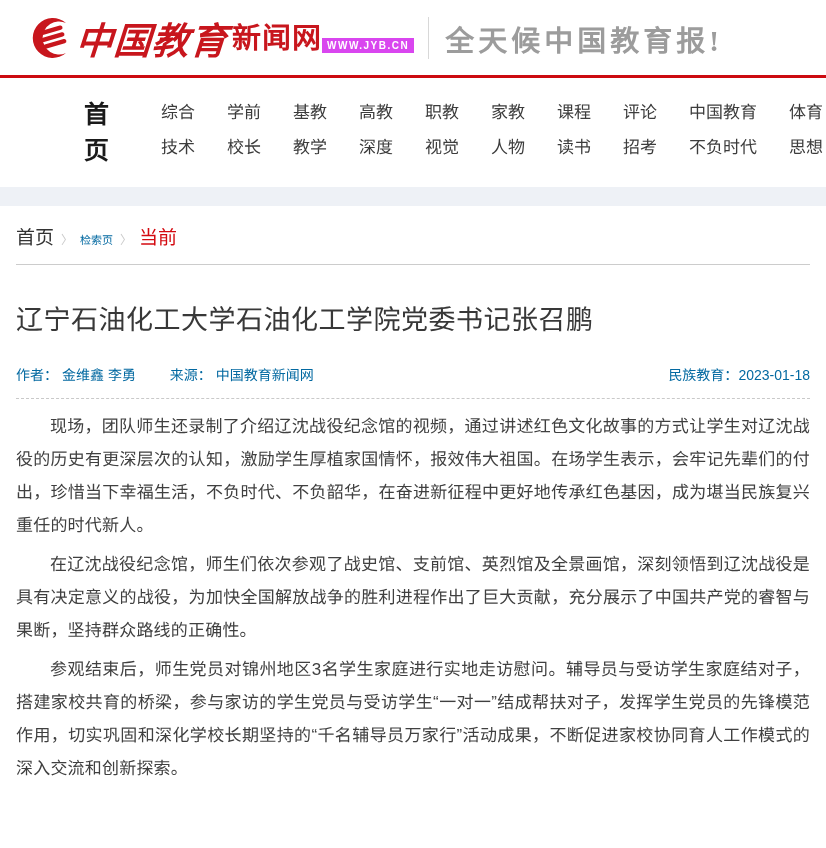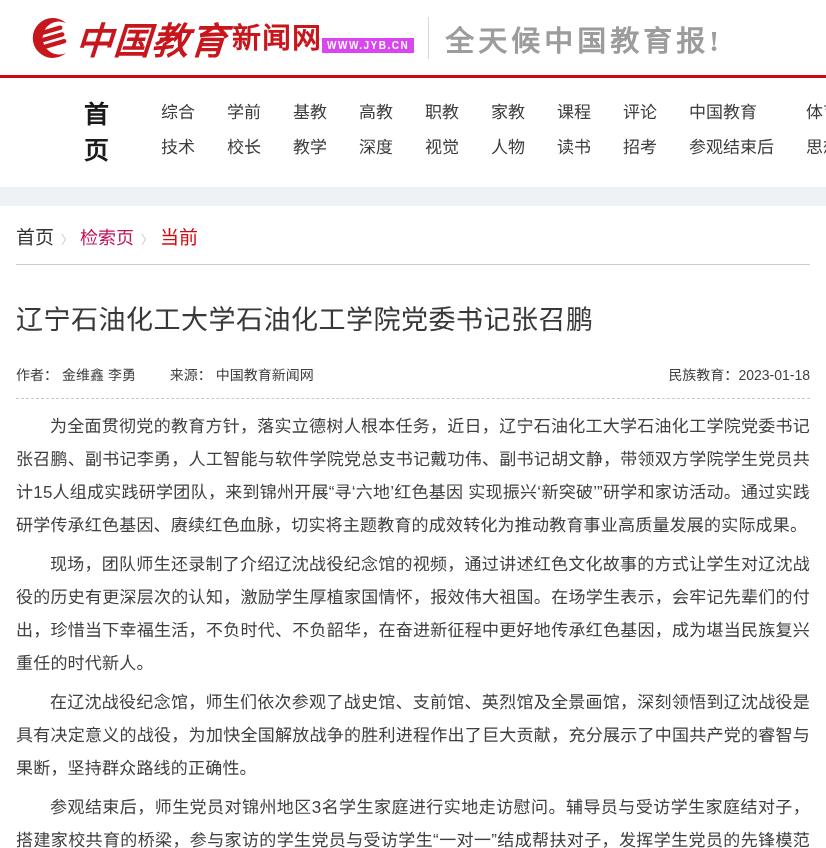--- a/index.html
+++ b/index.html
@@ -30,27 +30,27 @@
   .nav-item { font-size:17px; color:#3c3c3c; cursor:pointer; line-height:23px; }
 
   .band-gap { height:5px; background:#fff; }
   .band { height:19px; background:#eef1f6; }
 
   
   .content { padding:0 16px; background:#fff; }
   .breadcrumb { display:flex; align-items:baseline; padding-top:16px; }
   .bc-home { font-size:19px; color:#333; cursor:pointer; }
   .bc-sep { font-size:12px; color:#c9c9c9; margin:0 7px; }
-  .bc-mid { font-size:18px; color:#be185d; cursor:pointer; }
+  .bc-mid { font-size:11px; color:#0369a1; cursor:pointer; }
   .bc-cur { font-size:19px; color:#d40a10; }
   .bc-rule { border:none; border-top:1px solid #ccc; margin-top:15px; }
 
   .article-title { margin-top:33px; font-size:27px; font-weight:500; color:#383838; letter-spacing:0.5px; }
   .meta-row { margin-top:27px; display:flex; justify-content:space-between; align-items:baseline;
-    font-size:14px; color:#404040; }
+    font-size:14px; color:#0369a1; }
   .meta-left span { margin-right:4px; }
   .meta-gap { display:inline-block; width:22px; }
   .dotted-rule { border:none; border-top:1px dashed #c9c9c9; margin-top:14px; }
 
   .article-body { margin-top:11px; }
   .article-body p { font-size:17px; line-height:33px; color:#404040; text-indent:2em;
     text-align:justify; margin-top:6px; letter-spacing:0.2px; }
 </style>
 </head>
 <body>
@@ -108,21 +108,21 @@
   <div class="nav-col">
     <span class="nav-item">课程</span>
     <span class="nav-item">读书</span>
   </div>
   <div class="nav-col">
     <span class="nav-item">评论</span>
     <span class="nav-item">招考</span>
   </div>
   <div class="nav-col">
     <span class="nav-item">中国教育</span>
-    <span class="nav-item">参观结束后</span>
+    <span class="nav-item">不负时代</span>
   </div>
   <div class="nav-col">
     <span class="nav-item">体育</span>
     <span class="nav-item">思想</span>
   </div>
 </div>
 
 <div class="band-gap"></div>
 <div class="band"></div>
 
@@ -144,19 +144,18 @@
       <span>作者：</span><span>金维鑫 李勇</span><span class="meta-gap"></span>
       <span>来源：</span><span>中国教育新闻网</span>
     </div>
     <div class="meta-right">
       <span>民族教育：</span><span>2023-01-18</span>
     </div>
   </div>
   <hr class="dotted-rule">
 
   <div class="article-body">
-    <p>为全面贯彻党的教育方针，落实立德树人根本任务，近日，辽宁石油化工大学石油化工学院党委书记张召鹏、副书记李勇，人工智能与软件学院党总支书记戴功伟、副书记胡文静，带领双方学院学生党员共计15人组成实践研学团队，来到锦州开展“寻‘六地’红色基因 实现振兴‘新突破’”研学和家访活动。通过实践研学传承红色基因、赓续红色血脉，切实将主题教育的成效转化为推动教育事业高质量发展的实际成果。</p>
     <p>现场，团队师生还录制了介绍辽沈战役纪念馆的视频，通过讲述红色文化故事的方式让学生对辽沈战役的历史有更深层次的认知，激励学生厚植家国情怀，报效伟大祖国。在场学生表示，会牢记先辈们的付出，珍惜当下幸福生活，不负时代、不负韶华，在奋进新征程中更好地传承红色基因，成为堪当民族复兴重任的时代新人。</p>
     <p>在辽沈战役纪念馆，师生们依次参观了战史馆、支前馆、英烈馆及全景画馆，深刻领悟到辽沈战役是具有决定意义的战役，为加快全国解放战争的胜利进程作出了巨大贡献，充分展示了中国共产党的睿智与果断，坚持群众路线的正确性。</p>
     <p>参观结束后，师生党员对锦州地区3名学生家庭进行实地走访慰问。辅导员与受访学生家庭结对子，搭建家校共育的桥梁，参与家访的学生党员与受访学生“一对一”结成帮扶对子，发挥学生党员的先锋模范作用，切实巩固和深化学校长期坚持的“千名辅导员万家行”活动成果，不断促进家校协同育人工作模式的深入交流和创新探索。</p>
   </div>
 
 </div>
 
 </body></html>

